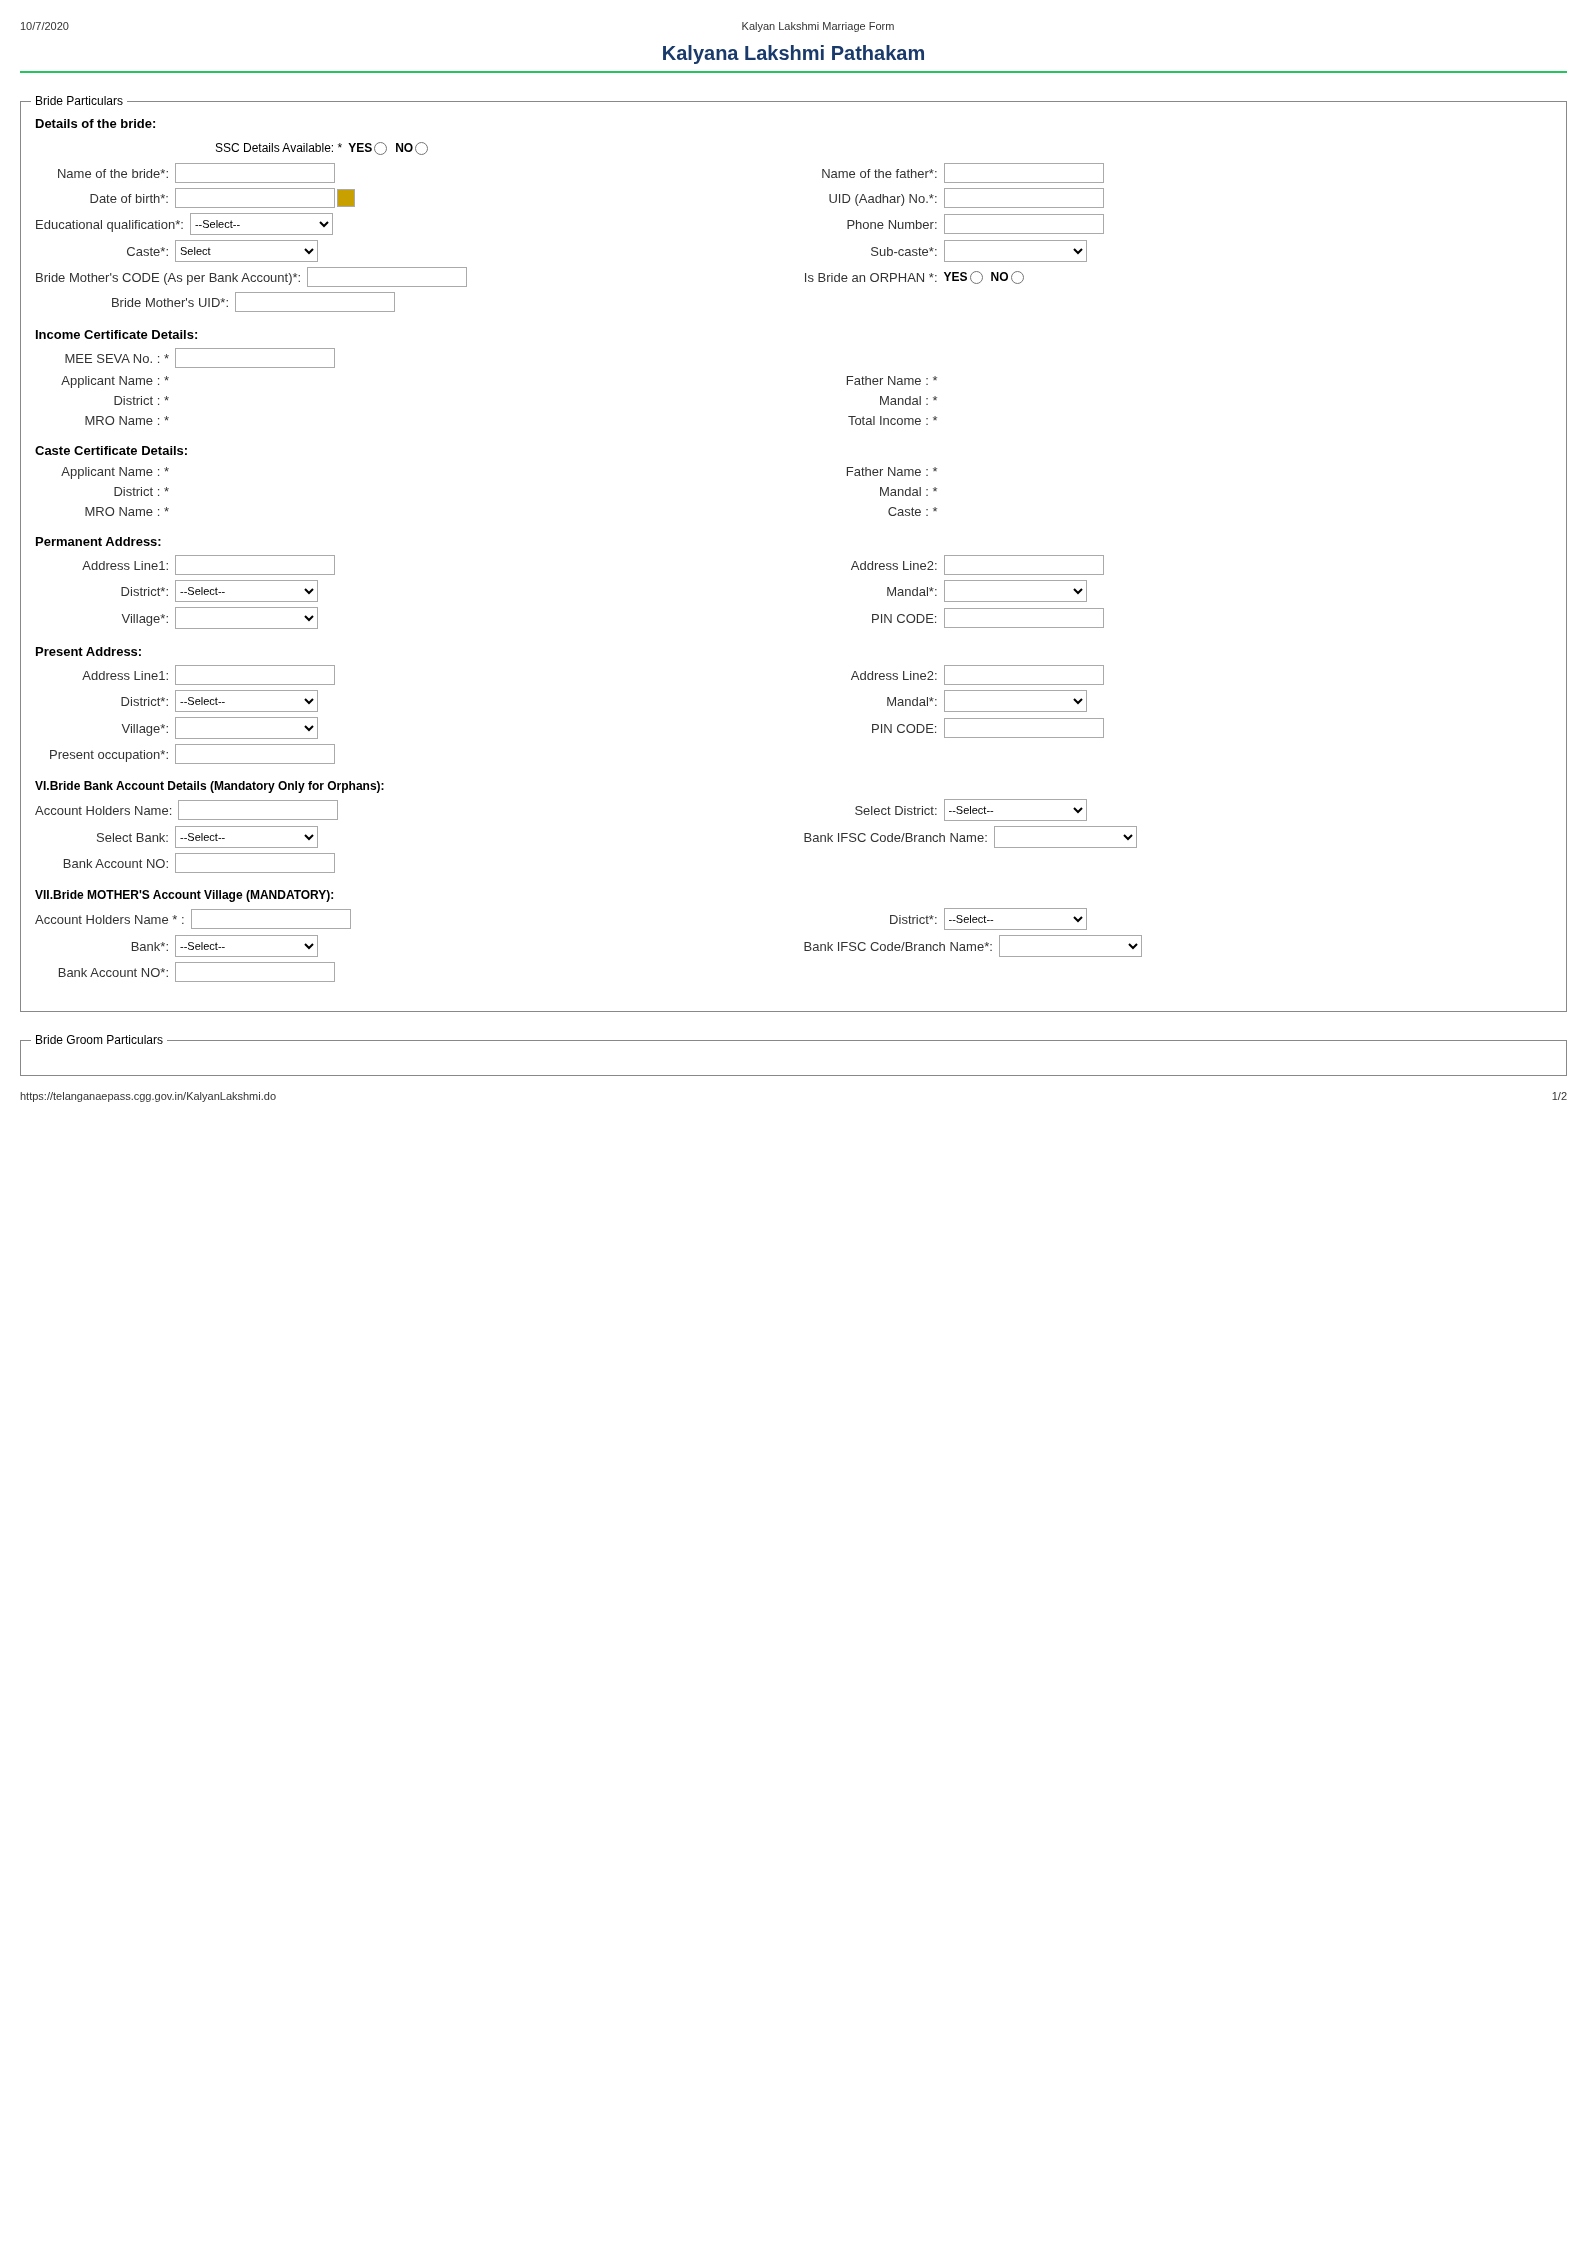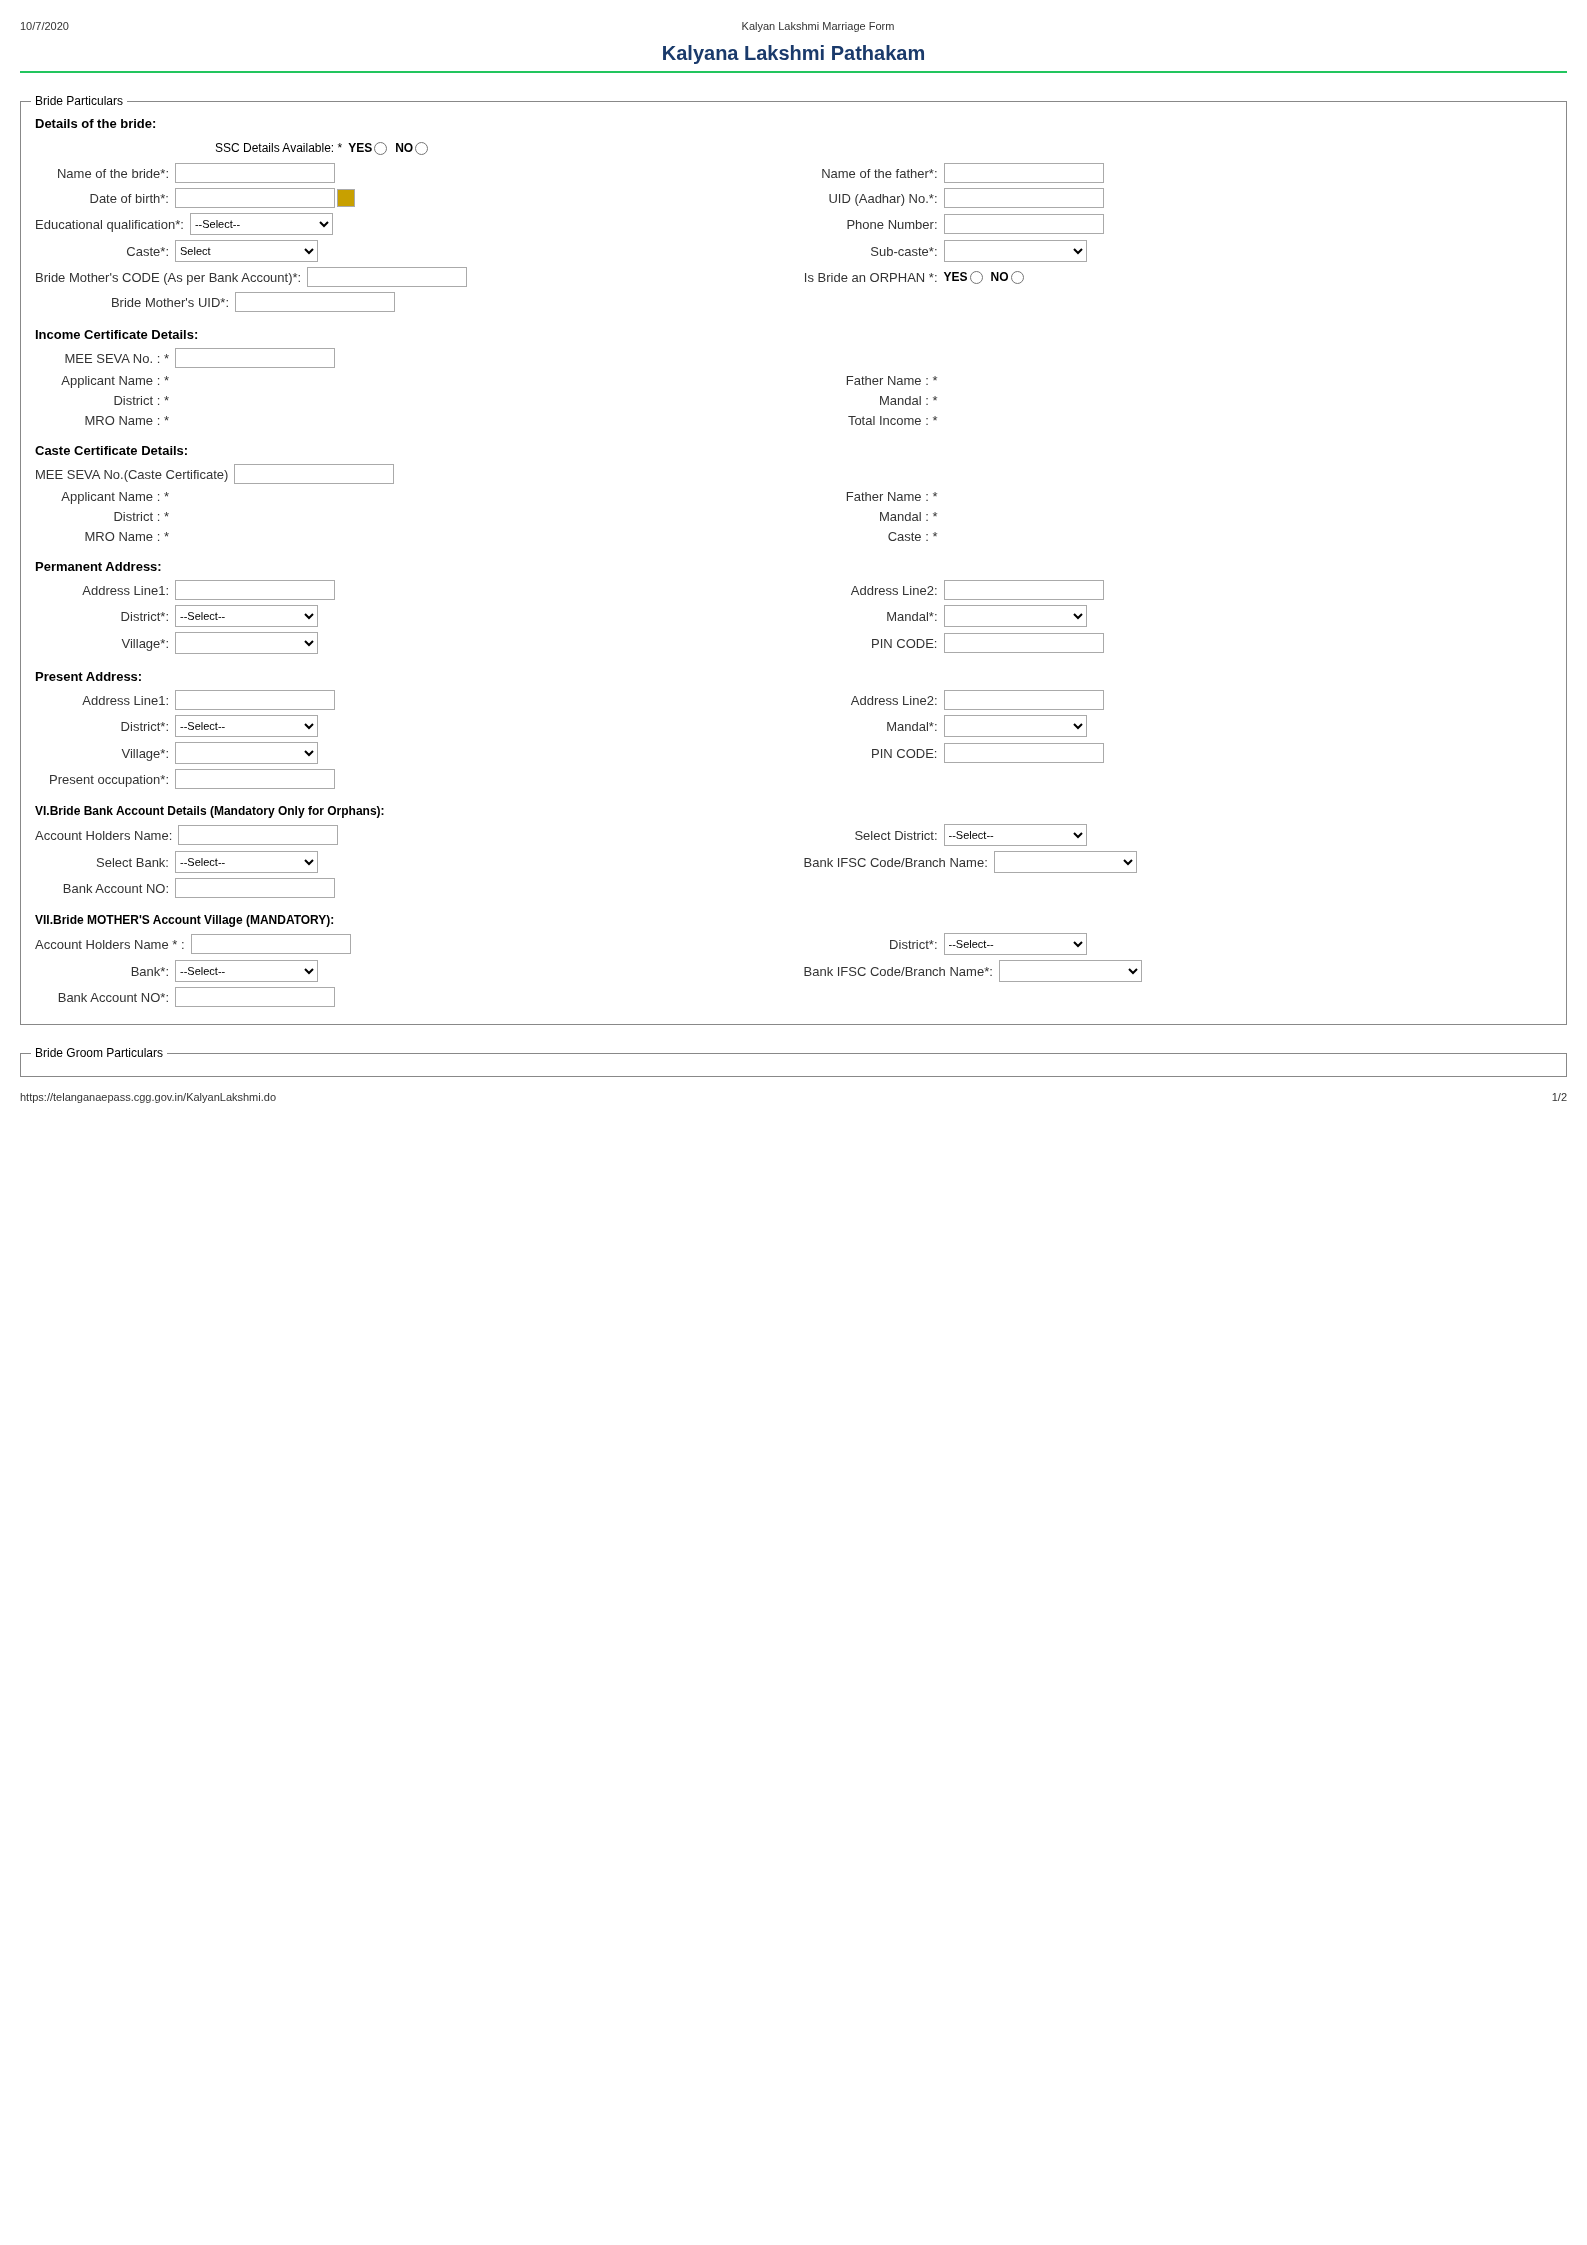--- a/index.html
+++ b/index.html
@@ -84,21 +84,21 @@
     .footer-bar {
       display: flex;
       justify-content: space-between;
       font-size: 11px;
       margin-top: 14px;
       color: #333;
       gap: 44px;
     }
     .fieldset-like {
       border: 1px solid #888;
-      padding: 10px 14px 12px;
+      padding: 10px 14px 24px;
       margin-bottom: 10px;
       position: relative;
       margin-top: 28px;
     }
     .fieldset-legend {
       position: absolute;
       top: -8px;
       left: 10px;
       background: #fff;
       padding: 0 4px;
@@ -251,26 +251,20 @@
     <div class="col">
       <label class="form-label">MRO Name : *</label>
     </div>
     <div class="col" style="margin-left:20px;">
       <label class="form-label">Total Income : *</label>
     </div>
   </div>
 
   <div class="sub-heading">Caste Certificate Details:</div>
 
-  <div class="two-col">
-    <div class="col">
-      <label class="form-label">MEE SEVA No.(Caste Certificate)</label>
-      <input type="text" class="form-input w160" style="">
-    </div>
-  </div>
 
   <div class="two-col">
     <div class="col">
       <label class="form-label">Applicant Name : *</label>
     </div>
     <div class="col" style="margin-left:20px;">
       <label class="form-label">Father Name : *</label>
     </div>
   </div>
 

